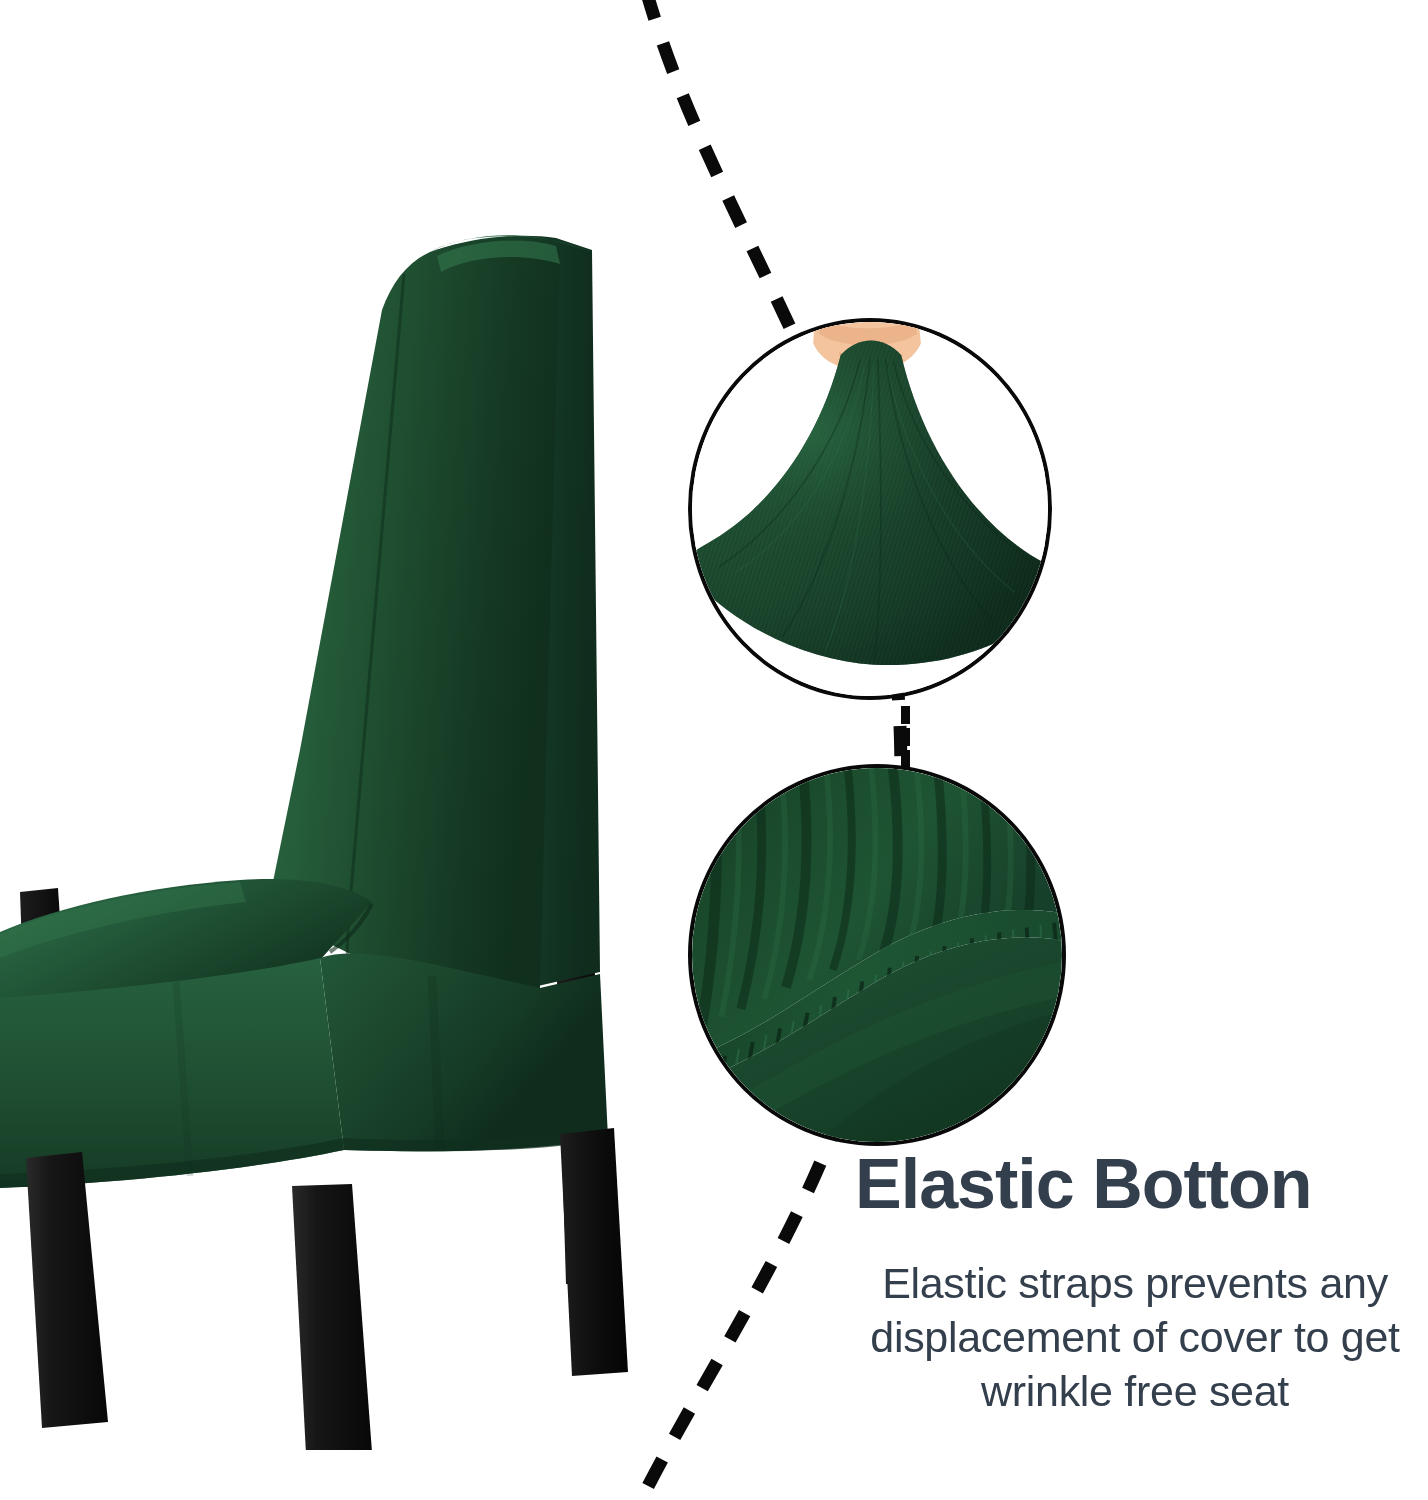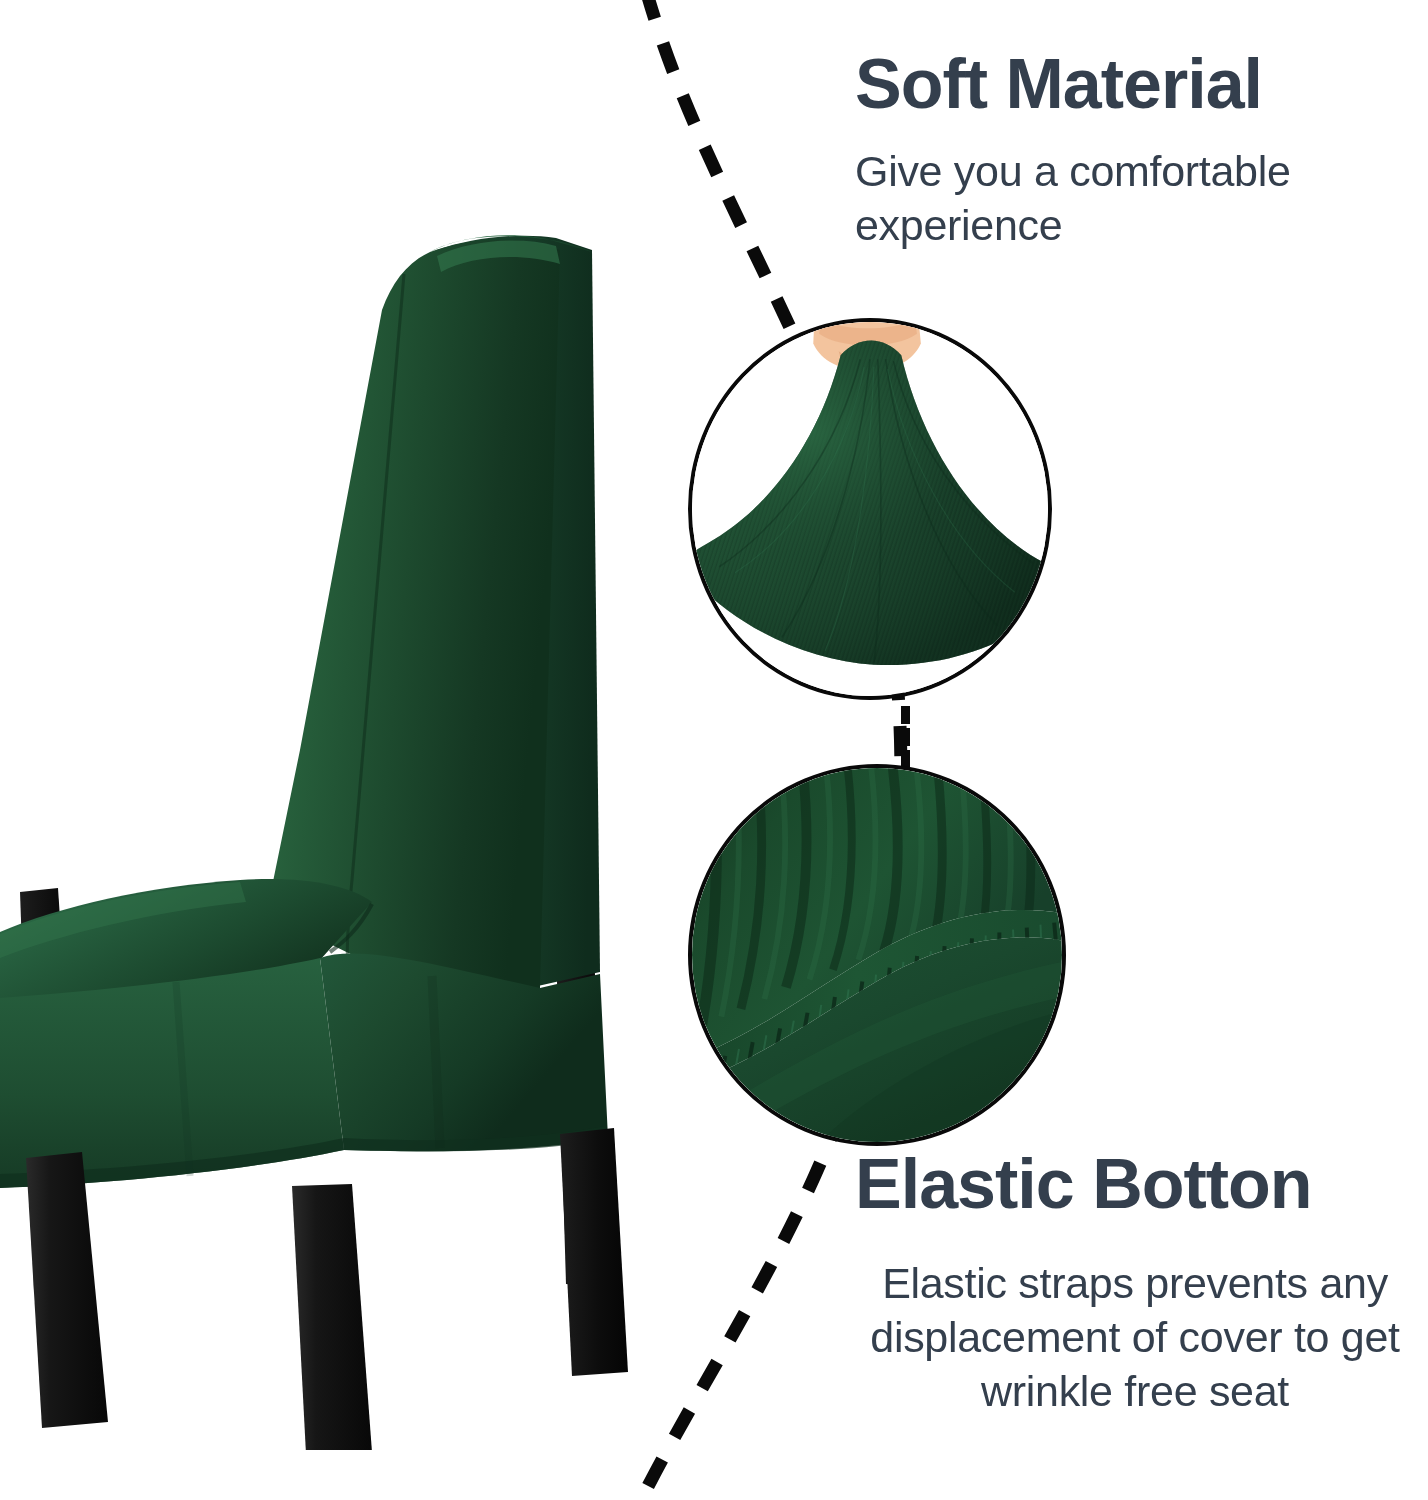--- a/index.html
+++ b/index.html
@@ -408,23 +408,19 @@
                C 66 300, 130 252, 192 216
                C 254 180, 322 164, 388 178
                L 388 392 L -10 392 Z" fill="url(#lowerPanelGrad)"></path>
 
       <path d="M 40 340 C 130 288, 230 228, 388 196 L 388 232
                C 240 262, 140 318, 60 364 Z" fill="#2a6d45" opacity="0.16"></path>
       <path d="M 120 392 C 190 320, 300 266, 388 246 L 388 392 Z" fill="#0e2d1c" opacity="0.22"></path>
     </svg>
   </div>
 
-  <div id="block-soft-material" class="text-block">
-    <h2 class="heading">Soft Material</h2>
-    <p class="body-copy">Give you a comfortable experience</p>
-  </div>
 
   <div id="block-elastic-bottom" class="text-block">
     <h2 class="heading">Elastic Botton</h2>
     <p class="body-copy">Elastic straps prevents any displacement of cover to get wrinkle free seat</p>
   </div>
 
 </div>
 
 </body></html>

